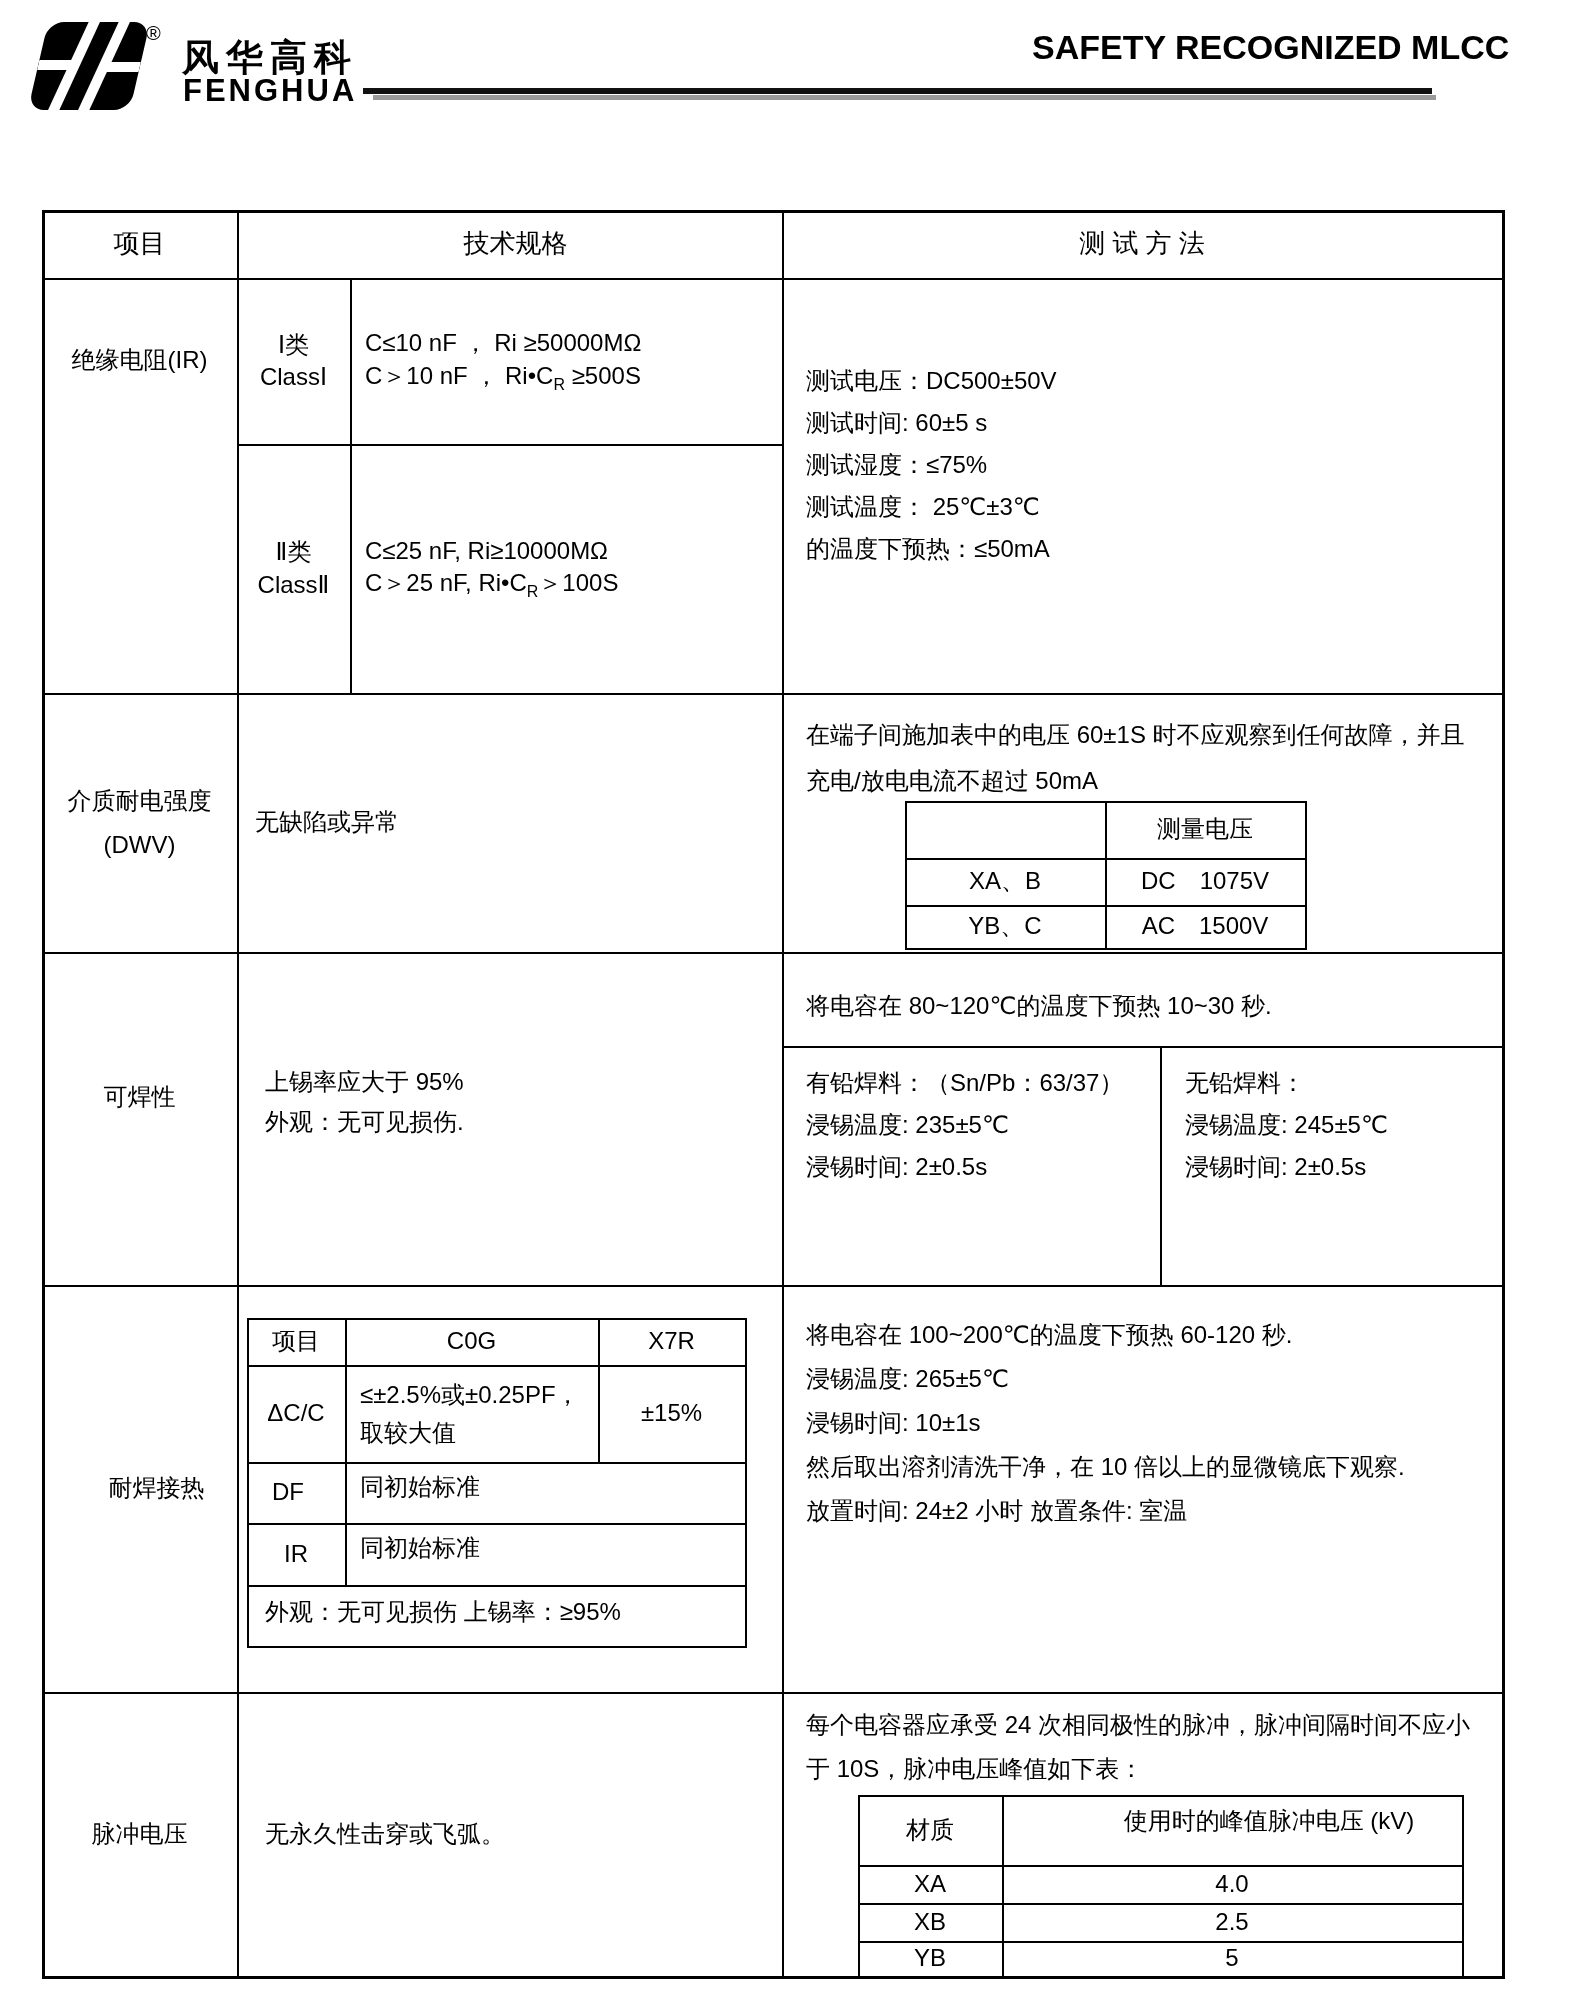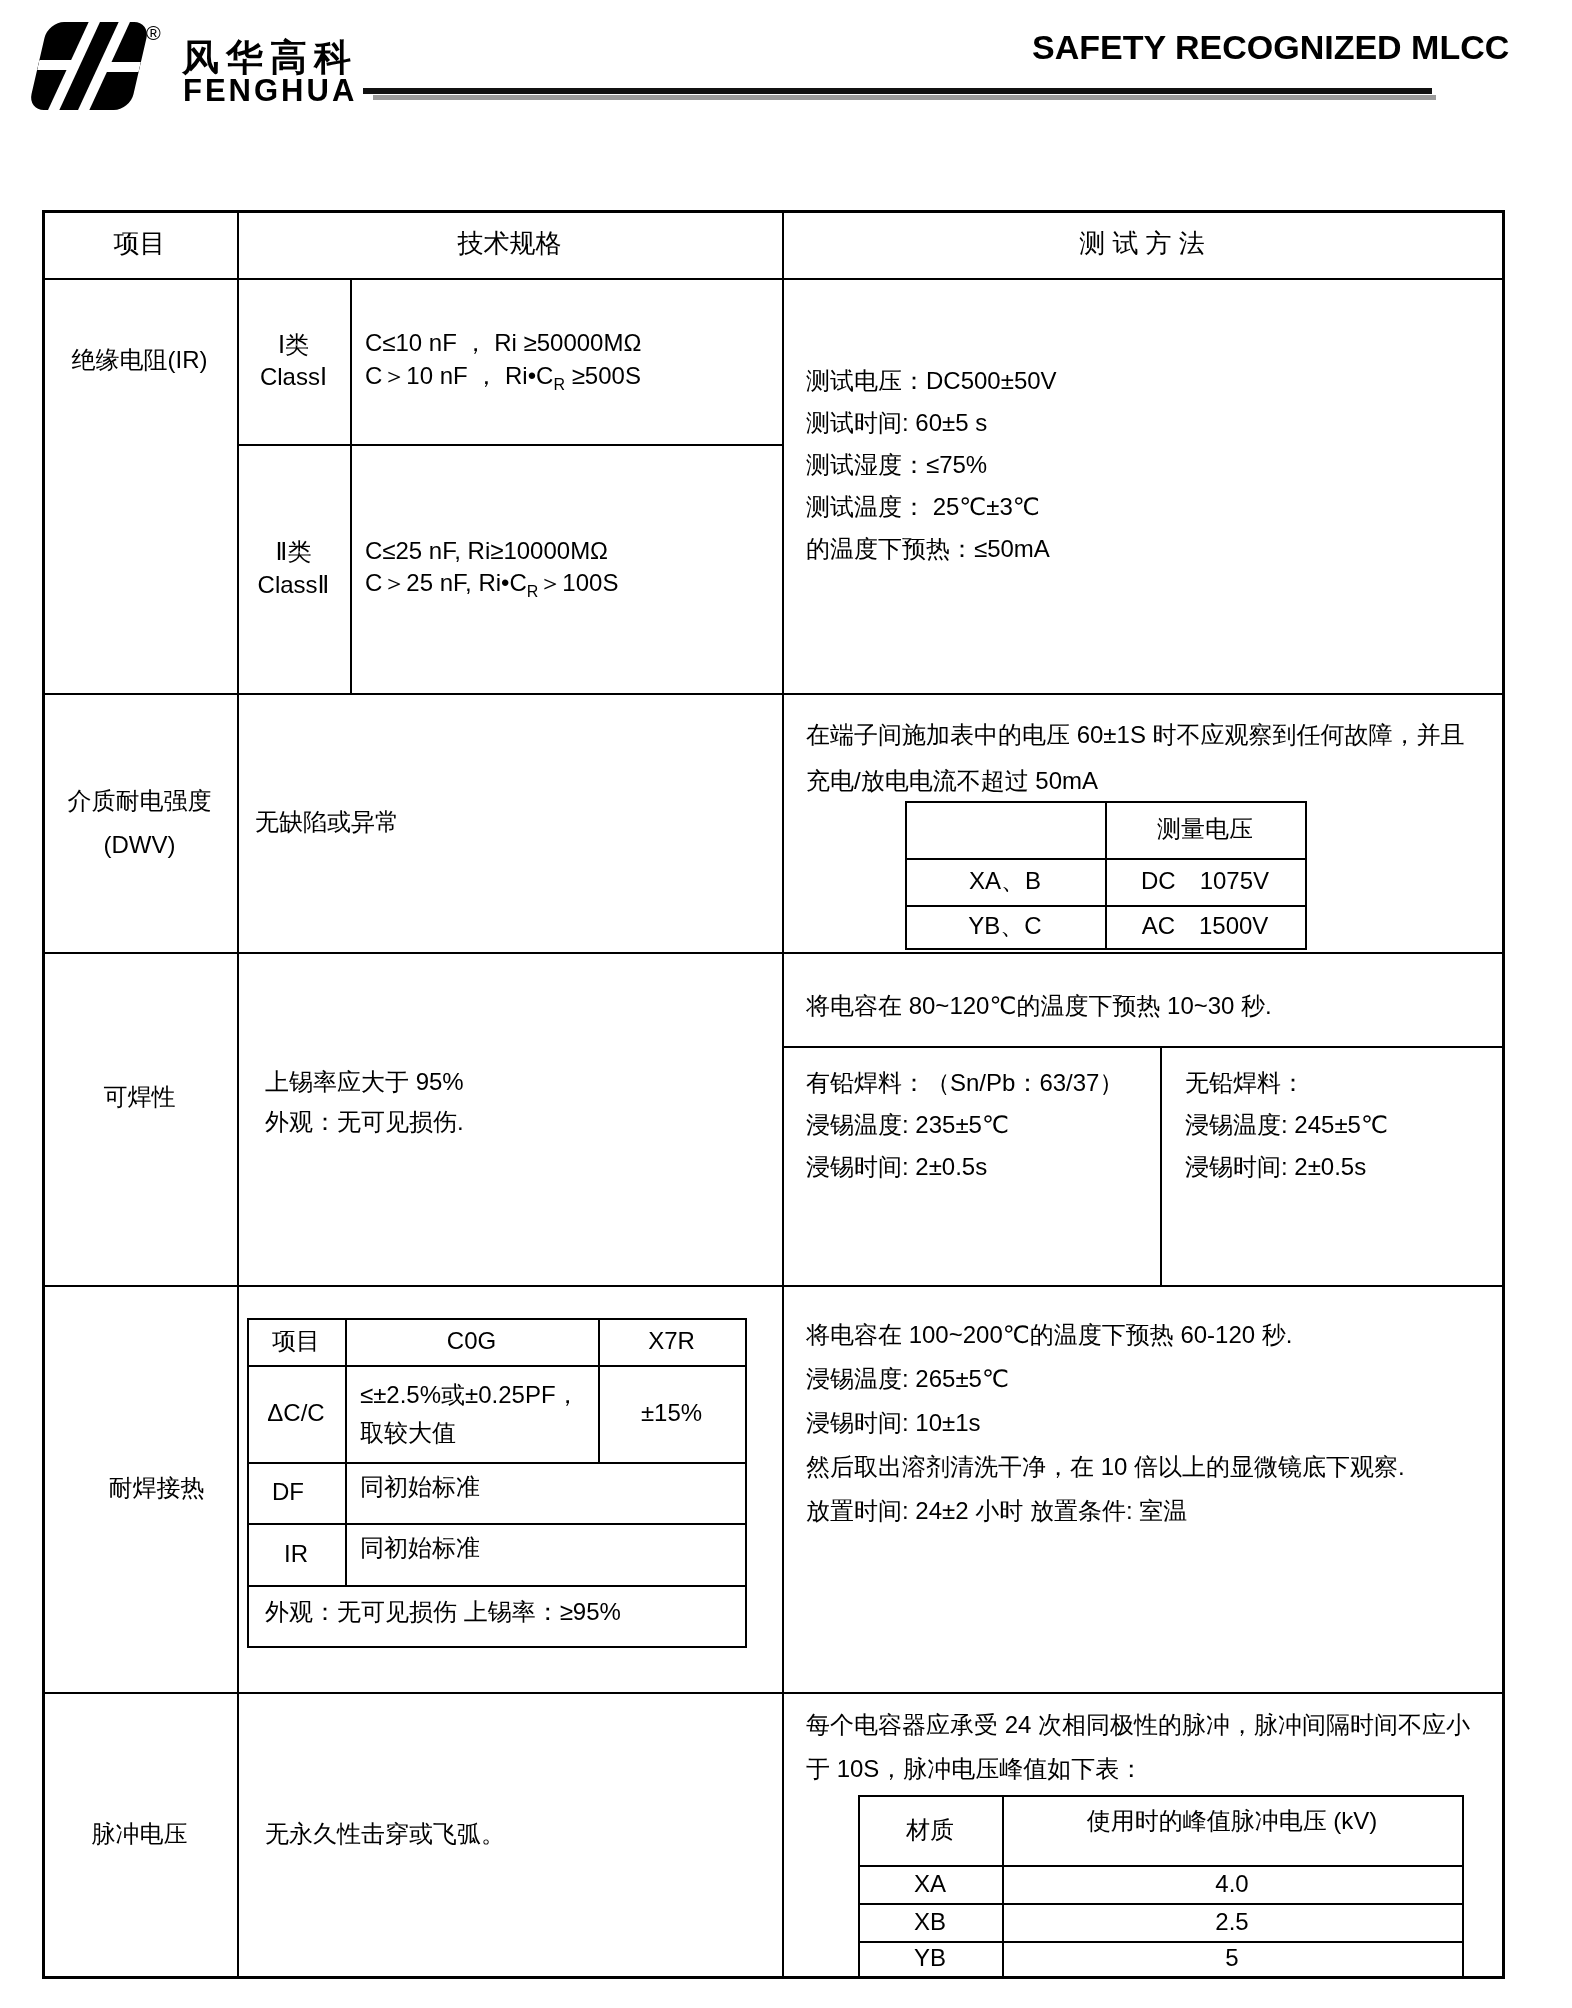--- a/index.html
+++ b/index.html
@@ -61,21 +61,21 @@
   <div class="vl" style="left:237px;top:210px;height:1766px;"></div>
   <div class="vl" style="left:782px;top:210px;height:1766px;"></div>
 
   <div class="hl" style="left:42px;top:278px;width:1460px;"></div>
   <div class="hl" style="left:42px;top:693px;width:1460px;"></div>
   <div class="hl" style="left:42px;top:952px;width:1460px;"></div>
   <div class="hl" style="left:42px;top:1285px;width:1460px;"></div>
   <div class="hl" style="left:42px;top:1692px;width:1460px;"></div>
 
   <div class="cell hdr" style="left:42px;top:210px;width:195px;height:68px;">项目</div>
-  <div class="cell hdr" style="left:237px;top:210px;width:545px;height:68px;">技术规格</div>
+  <div class="cell hdr" style="left:243px;top:210px;width:545px;height:68px;">技术规格</div>
   <div class="cell hdr" style="left:782px;top:210px;width:720px;height:68px;">测 试 方 法</div>
 
   <div class="vl" style="left:350px;top:278px;height:415px;"></div>
   <div class="hl" style="left:237px;top:444px;width:547px;"></div>
 
   <div class="cell" style="left:42px;top:300px;width:195px;height:120px;">绝缘电阻(IR)</div>
 
   <div class="cell colc" style="left:237px;top:278px;width:113px;height:166px;">
     <div>Ⅰ类</div>
     <div>ClassⅠ</div>
@@ -197,21 +197,21 @@
 
   <div class="hl" style="left:858px;top:1795px;width:606px;"></div>
   <div class="hl" style="left:858px;top:1865px;width:606px;"></div>
   <div class="hl" style="left:858px;top:1903px;width:606px;"></div>
   <div class="hl" style="left:858px;top:1941px;width:606px;"></div>
   <div class="vl" style="left:858px;top:1795px;height:181px;"></div>
   <div class="vl" style="left:1002px;top:1795px;height:181px;"></div>
   <div class="vl" style="left:1462px;top:1795px;height:181px;"></div>
 
   <div class="cell" style="left:858px;top:1795px;width:144px;height:70px;">材质</div>
-  <div class="cell" style="left:1002px;top:1795px;width:460px;height:52px;">使用时的峰值脉冲电压 (kV)</div>
+  <div class="cell" style="left:1002px;top:1795px;width:460px;height:52px;padding-left:37px;">使用时的峰值脉冲电压 (kV)</div>
 
   <div class="cell" style="left:858px;top:1865px;width:144px;height:38px;">XA</div>
   <div class="cell" style="left:1002px;top:1865px;width:460px;height:38px;">4.0</div>
   <div class="cell" style="left:858px;top:1903px;width:144px;height:38px;">XB</div>
   <div class="cell" style="left:1002px;top:1903px;width:460px;height:38px;">2.5</div>
   <div class="cell" style="left:858px;top:1941px;width:144px;height:35px;">YB</div>
   <div class="cell" style="left:1002px;top:1941px;width:460px;height:35px;">5</div>
 
 </div>
 

